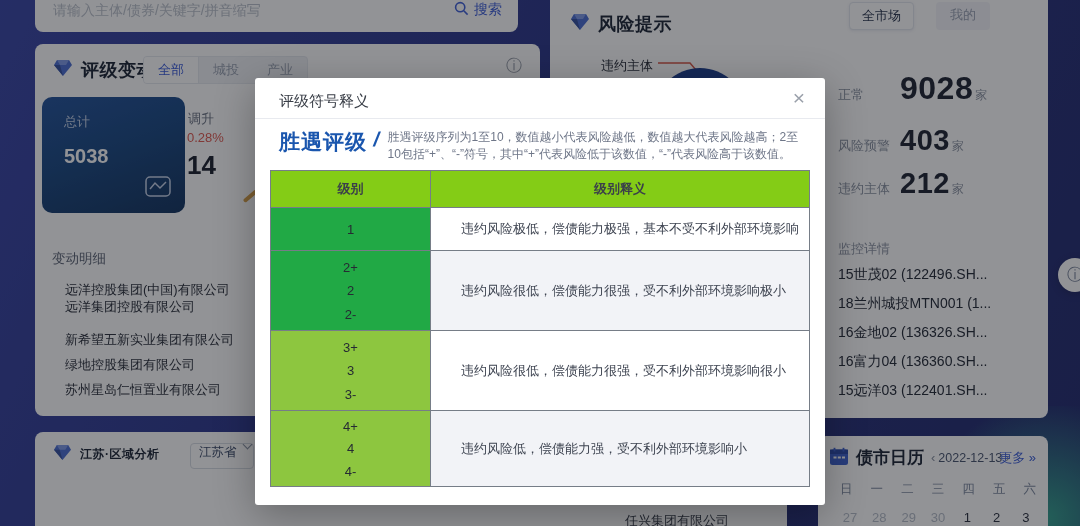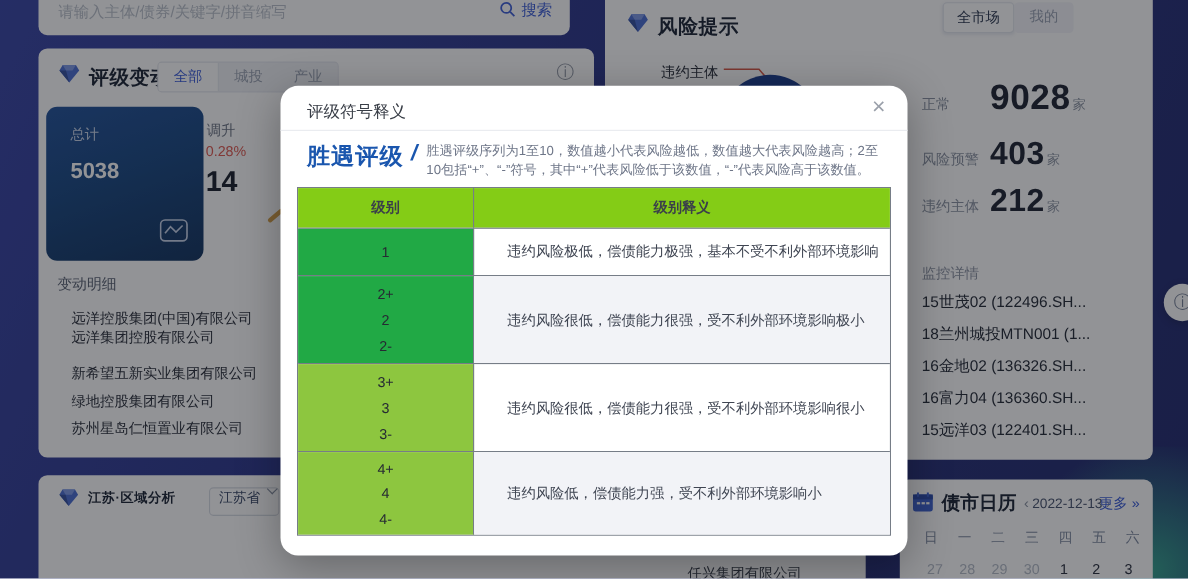--- a/index.html
+++ b/index.html
@@ -14,28 +14,28 @@
   
   .search-card { left:35px; top:-12px; width:483px; height:44px; }
   .search-input { position:absolute; left:18px; top:0; width:330px; height:44px; border:none; outline:none;
           font-size:14px; color:#3a4152; background:transparent; font-family:inherit; }
   .search-input::placeholder { color:#bcc2cc; }
   .search-btn { position:absolute; right:16px; top:0; height:44px; display:flex; align-items:center; gap:5px;
           color:#4161d8; font-size:14px; cursor:pointer; }
 
   
   .rating-card { left:35px; top:44px; width:505px; height:372px; }
-  .panel-head { position:absolute; left:18px; top:14px; display:flex; align-items:flex-start; }
+  .panel-head { position:absolute; left:18px; top:14px; display:flex; align-items:center; }
   .panel-title { font-size:18px; font-weight:bold; color:#1d2636; margin-left:8px; letter-spacing:.5px; }
   .seg { position:absolute; left:108px; top:12px; display:flex; background:#f1f2f6; border:1px solid #e6e9ef;
          border-radius:4px; overflow:hidden; }
   .seg-btn { padding:4px 14px; font-size:13px; color:#9aa3b2; cursor:pointer; }
   .seg-btn.active { background:#ffffff; color:#3a5bd9; border-right:1px solid #e6e9ef; }
   .info-glyph { position:absolute; right:18px; top:12px; font-size:16px; color:#949aa6; cursor:pointer; }
-  .navy-card { position:absolute; left:7px; top:53px; width:143px; height:140px; border-radius:10px;
+  .navy-card { position:absolute; left:7px; top:53px; width:143px; height:116px; border-radius:10px;
          background:linear-gradient(160deg,#24539b 0%,#1c4a85 40%,#143560 100%); }
   .navy-label { position:absolute; left:22px; top:16px; font-size:13px; color:#c8d4e8; }
   .navy-value { position:absolute; left:22px; top:48px; font-size:20px; font-weight:bold; color:#ffffff; }
   .navy-chart-icon { position:absolute; right:14px; bottom:12px; }
   .up-label { position:absolute; left:153px; top:66px; font-size:13px; color:#6b7383; }
   .up-pct   { position:absolute; left:152px; top:86px; font-size:13px; color:#e05b52; }
   .up-value { position:absolute; left:152px; top:106px; font-size:26px; font-weight:bold; color:#1c222e; }
   .gold-icon { position:absolute; left:207px; top:150px; width:17px; height:4px; background:#d7a14a;
          border-radius:2px; transform:rotate(-40deg); }
   .detail-label { position:absolute; left:17px; top:206px; font-size:13.5px; color:#5d6575; }
@@ -45,21 +45,21 @@
   .region-card { left:35px; top:432px; width:752px; height:104px; }
   .region-select { position:absolute; left:155px; top:11px; width:64px; height:26px; border:1px solid #d8dce4;
          border-radius:4px; font-size:12.5px; color:#3c4a68; display:flex; align-items:flex-start;
          padding-left:8px; cursor:pointer; }
   .chev { width:7px; height:7px; border-right:1.5px solid #8a93a4; border-bottom:1.5px solid #8a93a4;
          transform:rotate(45deg); margin-left:7px; margin-top:-3px; }
   .region-partial { position:absolute; left:590px; top:80px; font-size:13px; color:#383e4a; }
 
   
   .risk-card { left:550px; top:-12px; width:498px; height:430px; }
-  .risk-btns { position:absolute; right:72px; top:14px; display:flex; gap:0; }
+  .risk-btns { position:absolute; right:58px; top:14px; display:flex; gap:22px; }
   .btn-market { padding:4px 12px; background:#ffffff; border:1px solid #e4e7ee; border-radius:4px;
          box-shadow:0 1px 3px rgba(40,60,120,.10); font-size:13px; color:#2c3850; cursor:pointer; }
   .btn-mine { padding:4px 14px; background:#f4f5f9; border-radius:4px; font-size:13px; color:#9aa2b4; cursor:pointer; }
   .pie-label-1 { position:absolute; left:51px; top:69px; font-size:13px; color:#2a2f3a; }
   .pie-label-2 { position:absolute; left:33px; top:91px; font-size:13px; color:#2a2f3a; }
   .pie-lines { position:absolute; left:30px; top:62px; }
   .pie-circle { position:absolute; left:104px; top:80px; width:92px; height:92px; border-radius:50%;
          background:#1d3e8e; }
   .stat-row { position:absolute; left:288px; display:flex; align-items:baseline; width:180px; }
   .stat-label { font-size:13px; color:#8b93a2; width:62px; }
@@ -80,21 +80,21 @@
   .date-row .d { width:20px; text-align:center; cursor:pointer; color:#2c3240; }
   .date-row .d.muted { color:#b6bdc9; }
 
   .float-info { position:absolute; left:1058px; top:258px; width:34px; height:34px; border-radius:50%;
          background:#ffffff; box-shadow:0 2px 8px rgba(0,0,0,.2); display:flex; align-items:center;
          justify-content:center; font-size:16px; color:#79849a; cursor:pointer; }
 
   
   .overlay { position:absolute; left:0; top:0; width:1080px; height:526px; background:rgba(13,16,22,.45); }
   .modal { position:absolute; left:255px; top:78px; width:570px; height:427px; background:#ffffff;
-         border-radius:16px; box-shadow:0 10px 40px rgba(0,0,0,.3); }
+         border-radius:3px; box-shadow:0 10px 40px rgba(0,0,0,.3); }
   .modal-title { position:absolute; left:24px; top:14px; font-size:15px; color:#383d46; }
   .modal-close { position:absolute; right:20px; top:8px; font-size:21px; color:#9aa0aa; cursor:pointer; }
   .modal-divider { position:absolute; left:0; top:40px; width:570px; height:1px; background:#e8eaef; }
   .modal-sec { position:absolute; left:24px; top:50px; right:22px; display:flex; align-items:flex-start; }
   .sec-title { font-size:21px; font-weight:bold; color:#1a56ae; letter-spacing:1px; white-space:nowrap; }
   .sec-slash { font-size:20px; font-weight:bold; color:#1a56ae; margin:0 8px 0 7px; transform:skewX(-12deg); }
   .sec-desc { flex:1; font-size:12px; color:#6e7688; line-height:17px; padding-top:1px; }
 
   .rtable { position:absolute; left:15px; top:92px; width:540px; border:1px solid #767d87; }
   .t-row { display:flex; border-top:1px solid #767d87; }

